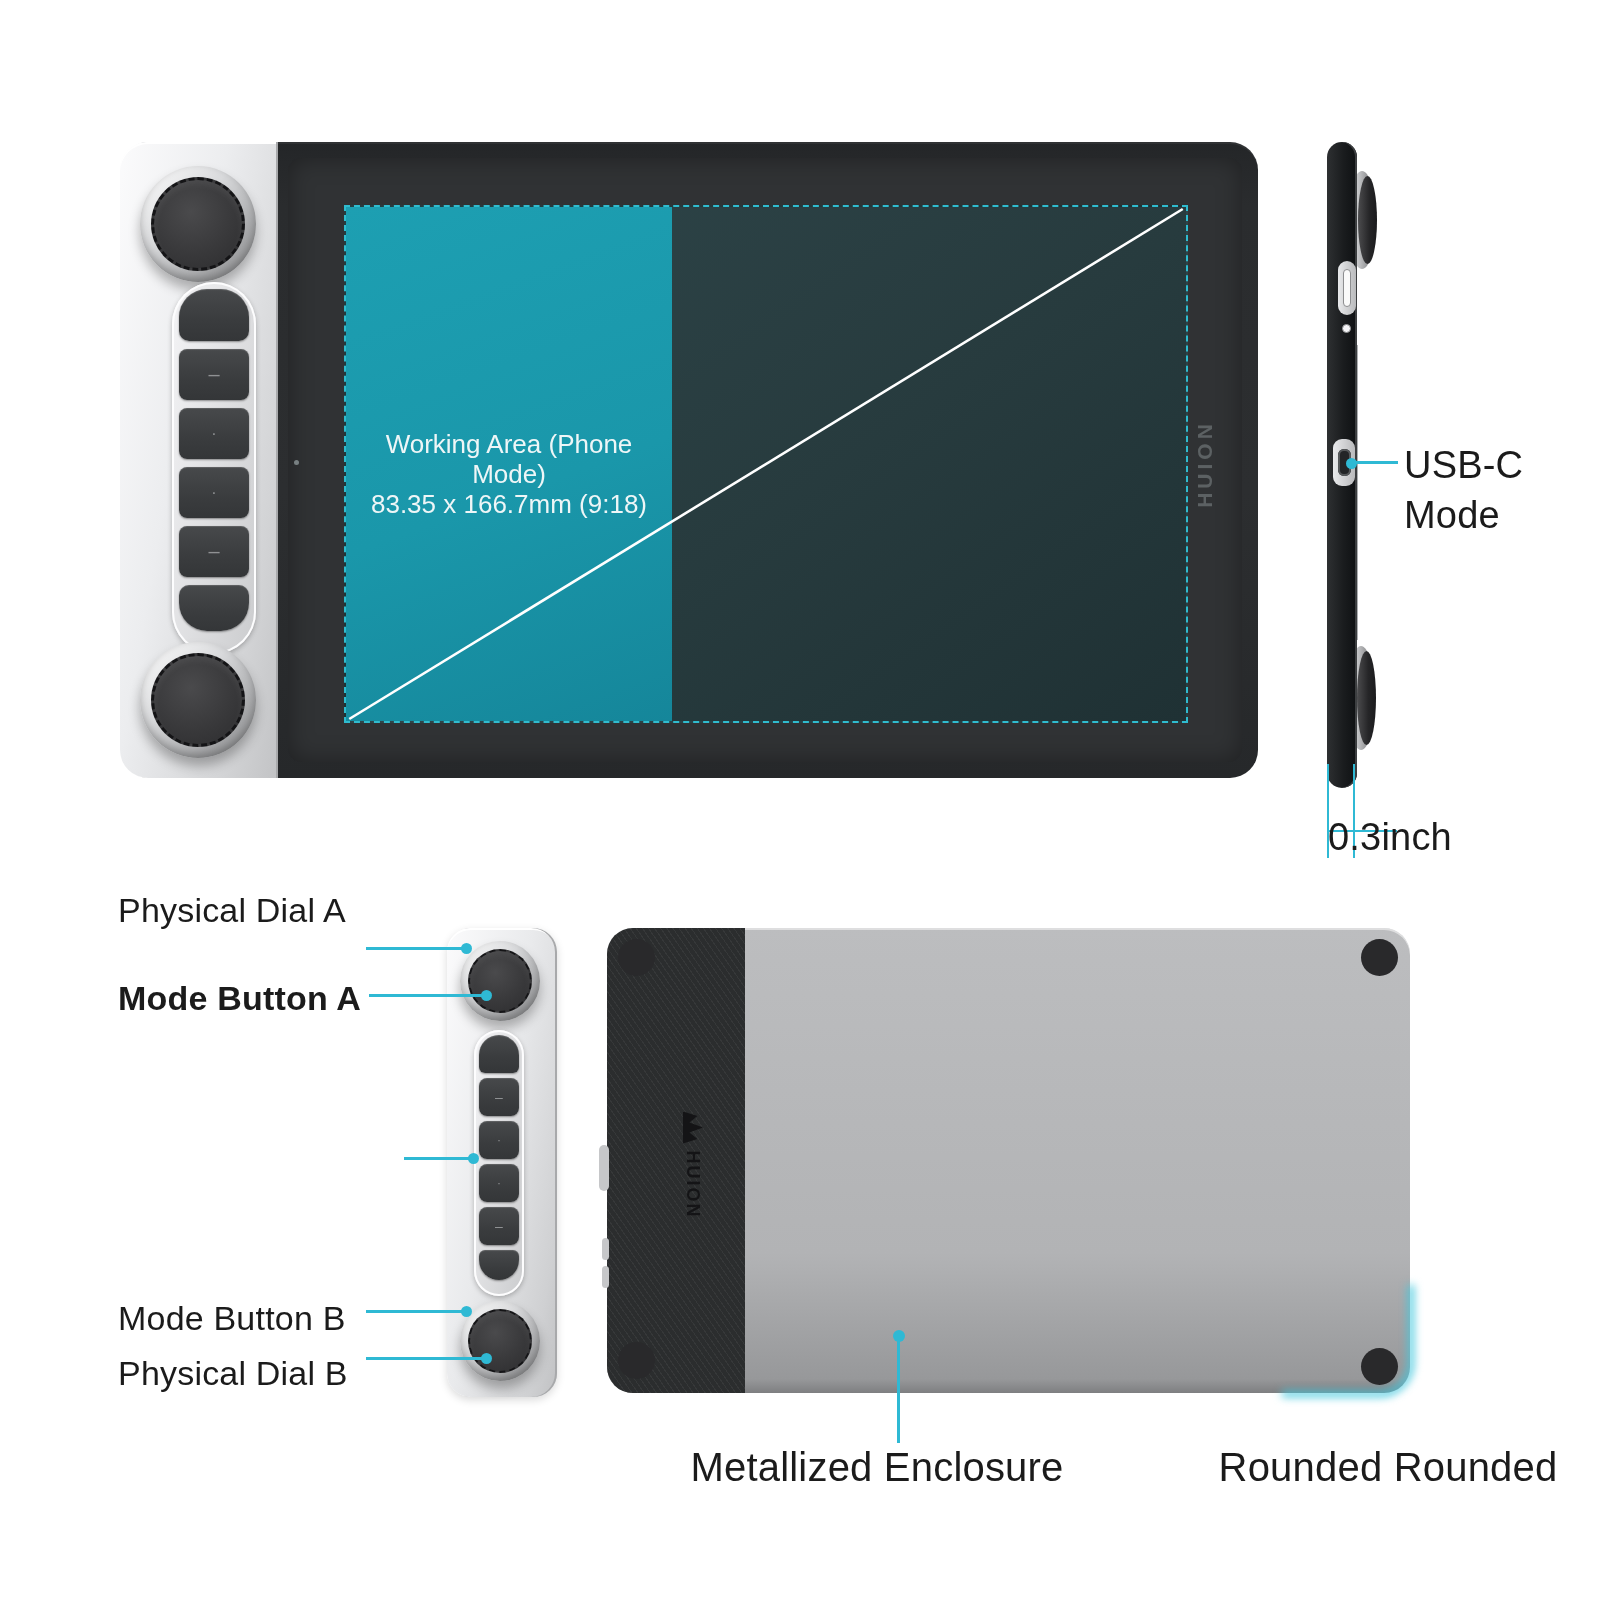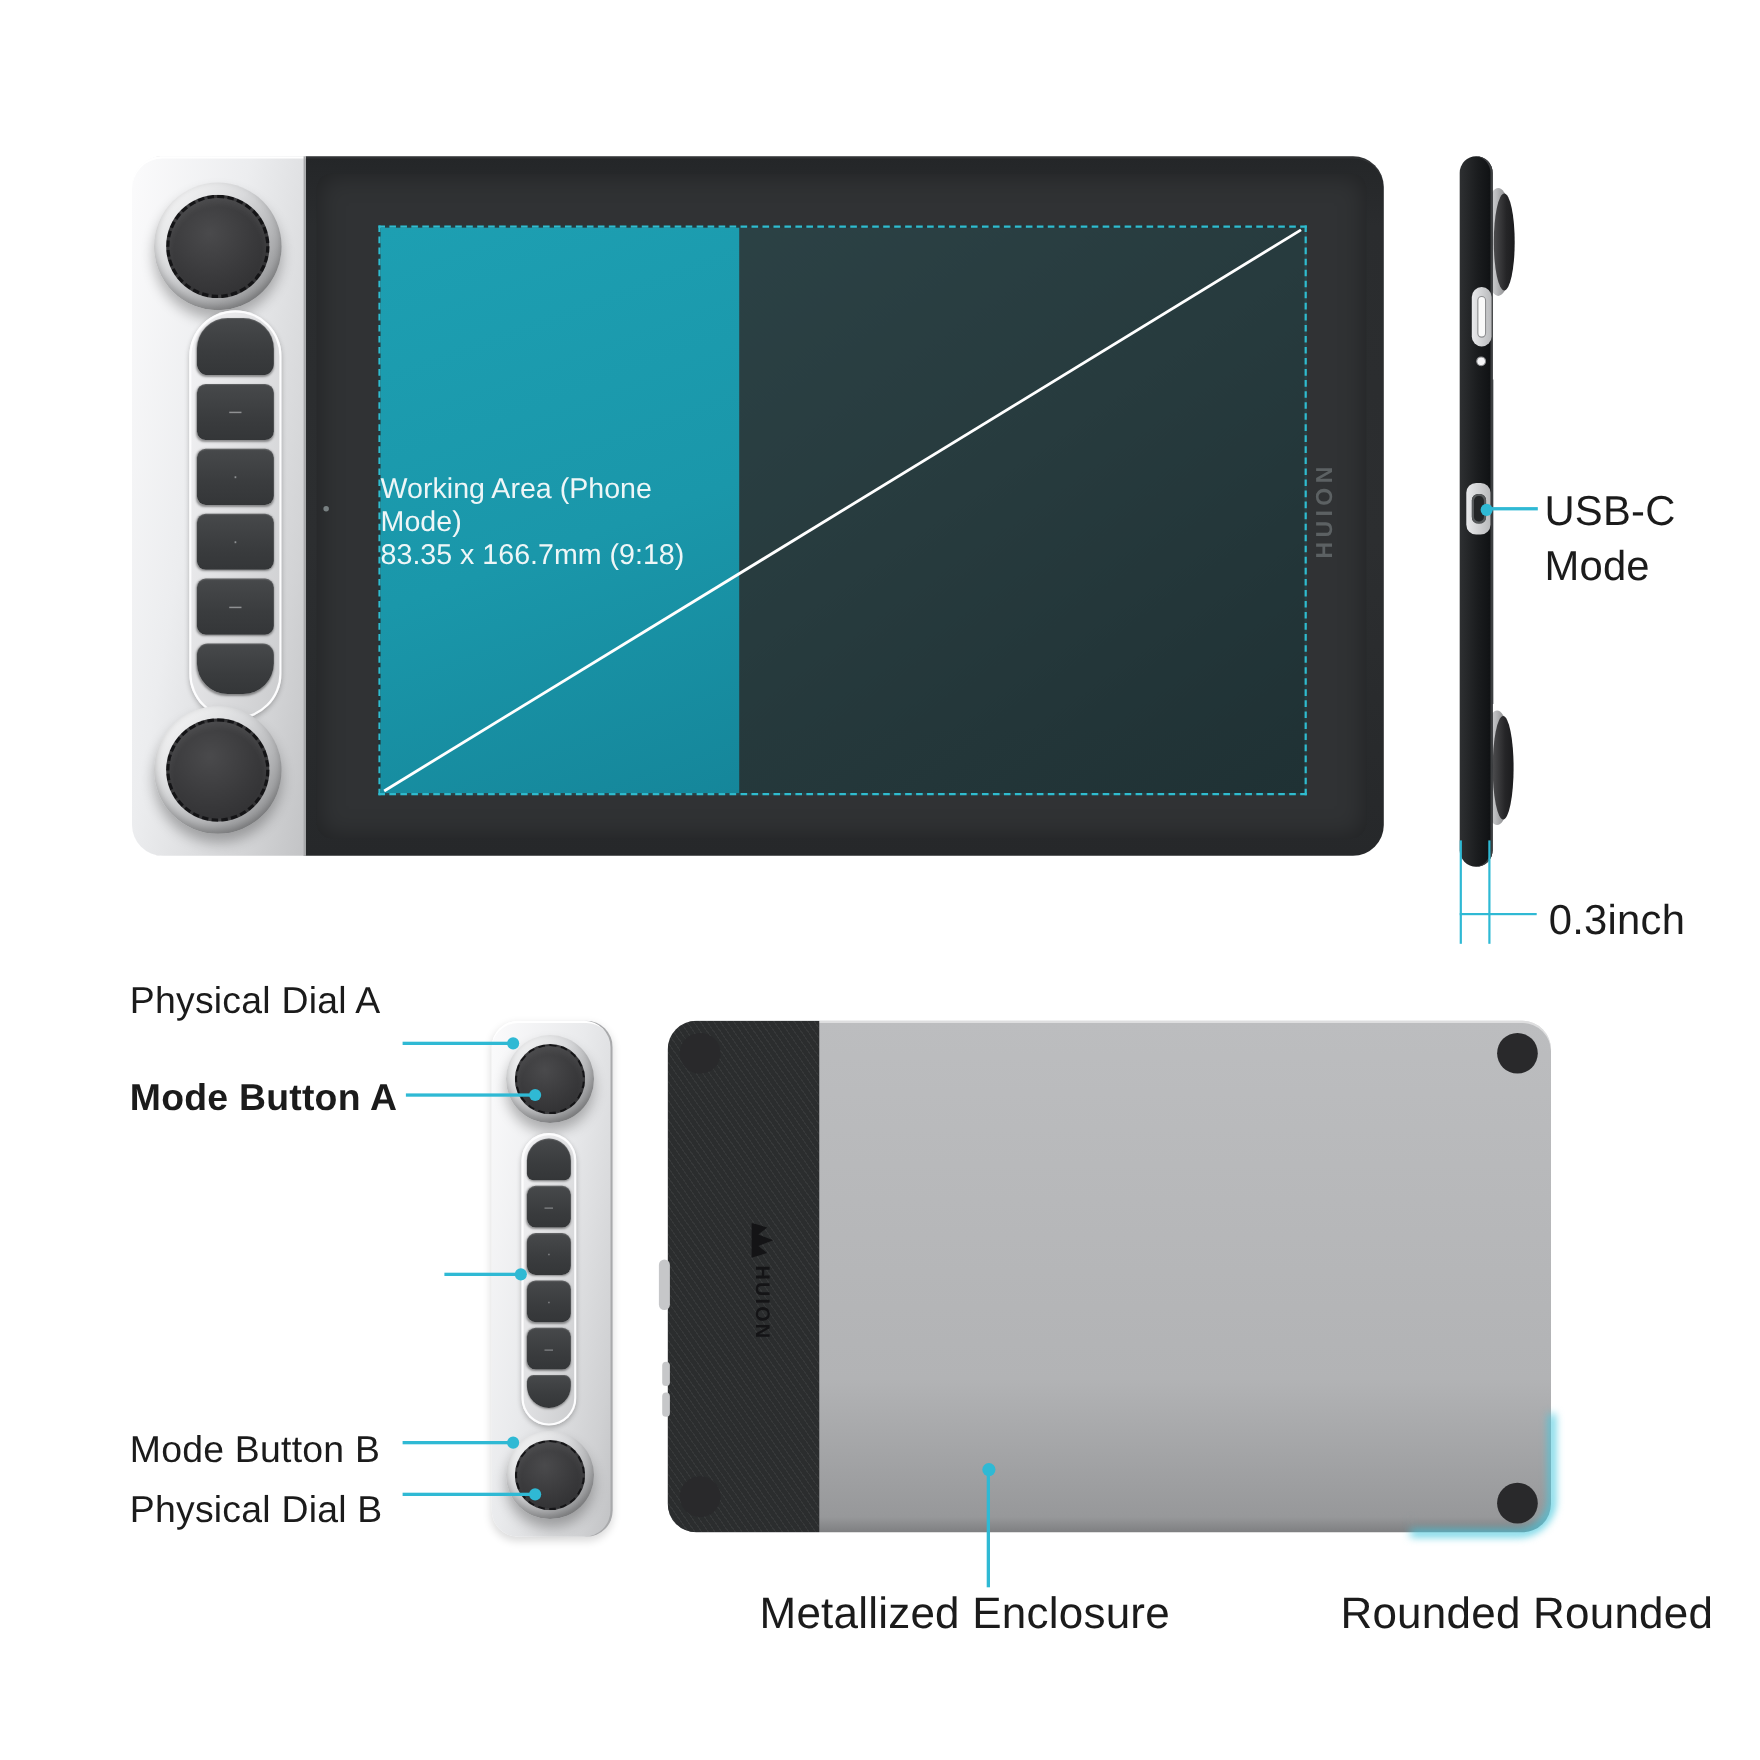--- a/index.html
+++ b/index.html
@@ -48,21 +48,21 @@
   .key{background:linear-gradient(180deg,#47494b 0%,#3a3c3e 60%,#343638 100%);
     border-radius:8px;display:flex;align-items:center;justify-content:center;
     color:#8f9193;box-shadow:inset 0 1px 1px rgba(255,255,255,.14),0 1px 2px rgba(0,0,0,.4);}
   .key.pill-top{border-radius:28px 28px 10px 10px;}
   .key.pill-bot{border-radius:10px 10px 28px 28px;}
   .working-area{position:absolute;left:224px;top:63px;width:844px;height:518px;
     background:linear-gradient(145deg,#2e4549 0%,var(--pc-area-dark) 55%,#1f3134 100%);
     border:2px dashed var(--dashed-border);}
   .phone-area{position:absolute;left:0;top:0;width:326px;height:100%;
     background:linear-gradient(160deg,#1d9fb2 0%,var(--phone-area-teal) 55%,#15869a 100%);}
-  .wa-text{position:absolute;text-align:left;color:#eef6f7;font-size:26px;line-height:30px;}
+  .wa-text{position:absolute;text-align:center;color:#eef6f7;font-size:26px;line-height:30px;}
   .diag-svg{position:absolute;left:0;top:0;width:100%;height:100%;}
   .bezel-brand{position:absolute;left:1063px;top:266px;width:44px;height:112px;
     display:flex;align-items:center;justify-content:center;}
   .bezel-brand span{transform:rotate(-90deg);font-size:21px;font-weight:bold;
     letter-spacing:4px;color:#5c6163;}
   .led{position:absolute;left:174px;top:318px;width:5px;height:5px;border-radius:50%;background:#788082;}
 
   
   .side-body{left:1327px;top:142px;width:30px;height:646px;border-radius:16px;
     background:linear-gradient(90deg,#2e3032 0%,#1a1c1e 55%,#0e1012 100%);
@@ -172,21 +172,21 @@
   <div class="cdot" style="left:1346px;top:458px;"></div>
   <div class="cline" style="left:1352px;top:461px;width:46px;"></div>
   <div class="label side" style="left:1404px;top:440px;">
     <div>USB-C</div>
     <div>Mode</div>
   </div>
 
   <div class="abs dim" style="left:1327px;top:764px;width:2px;height:94px;"></div>
   <div class="abs dim" style="left:1353px;top:764px;width:2px;height:94px;"></div>
   <div class="abs dim" style="left:1327px;top:830px;width:70px;height:2px;"></div>
-  <div class="label side" style="left:1408px;top:812px;">0.3inch</div>
+  <div class="label side" style="left:1328px;top:812px;">0.3inch</div>
 
   <div class="panel2">
     <div class="dial" style="left:13px;top:13px;width:80px;height:80px;">
       <div class="ring"></div>
       <div class="knob" style="left:8px;top:8px;width:64px;height:64px;border-width:2px;"></div>
     </div>
     <div class="keystrip" style="left:27px;top:102px;width:50px;height:266px;border-radius:26px;padding:5px;gap:5px;">
       <div class="key pill-top" style="height:38px;border-radius:20px 20px 6px 6px;">
           <span></span>
         </div>

